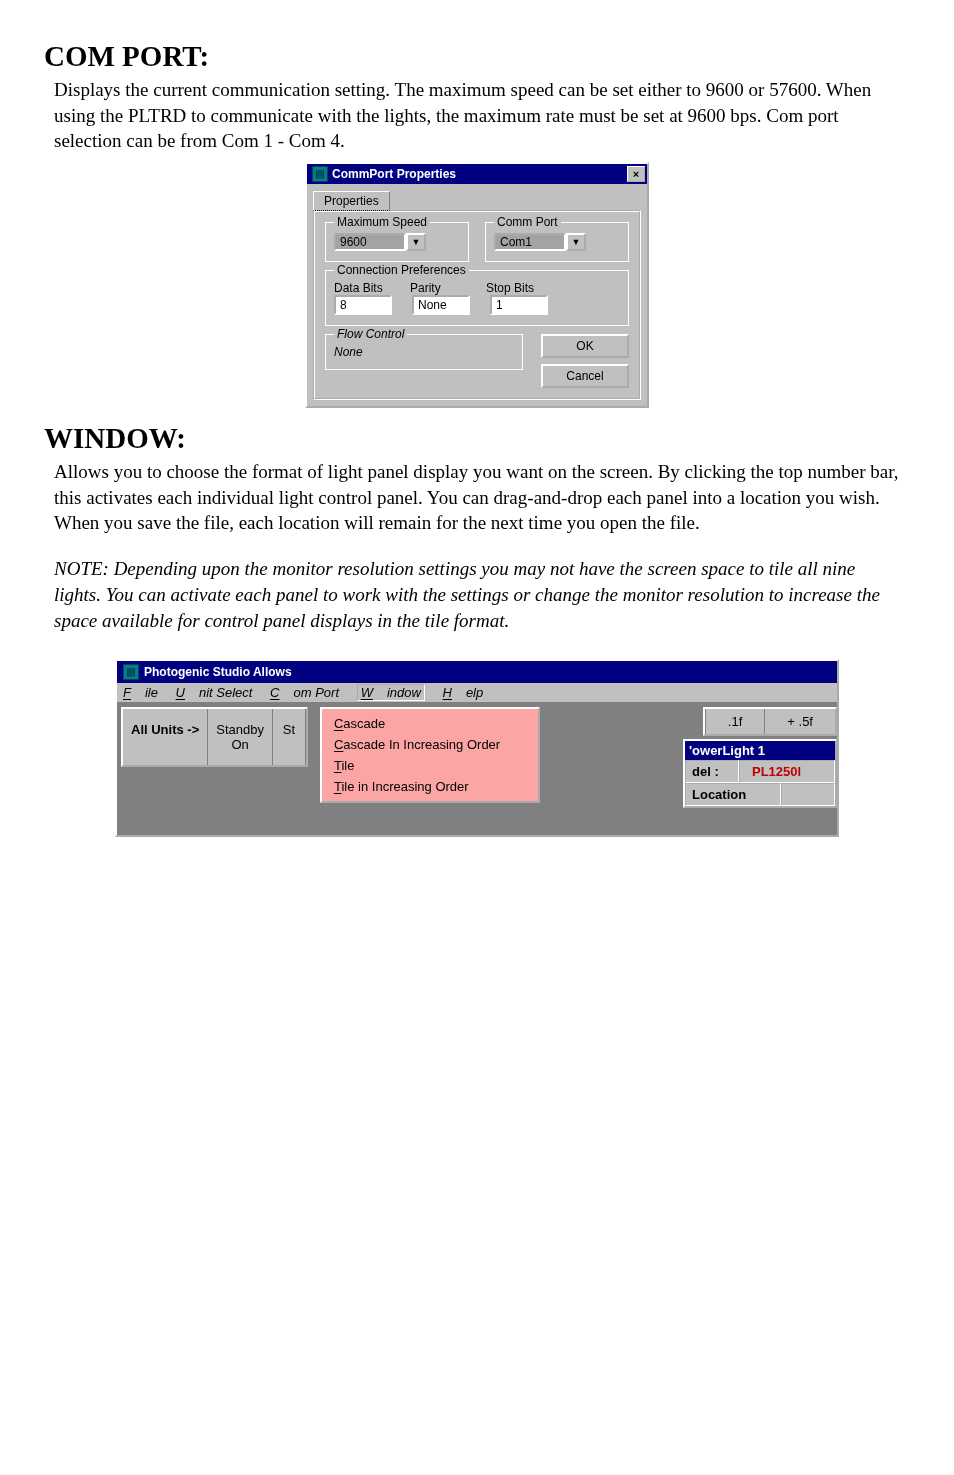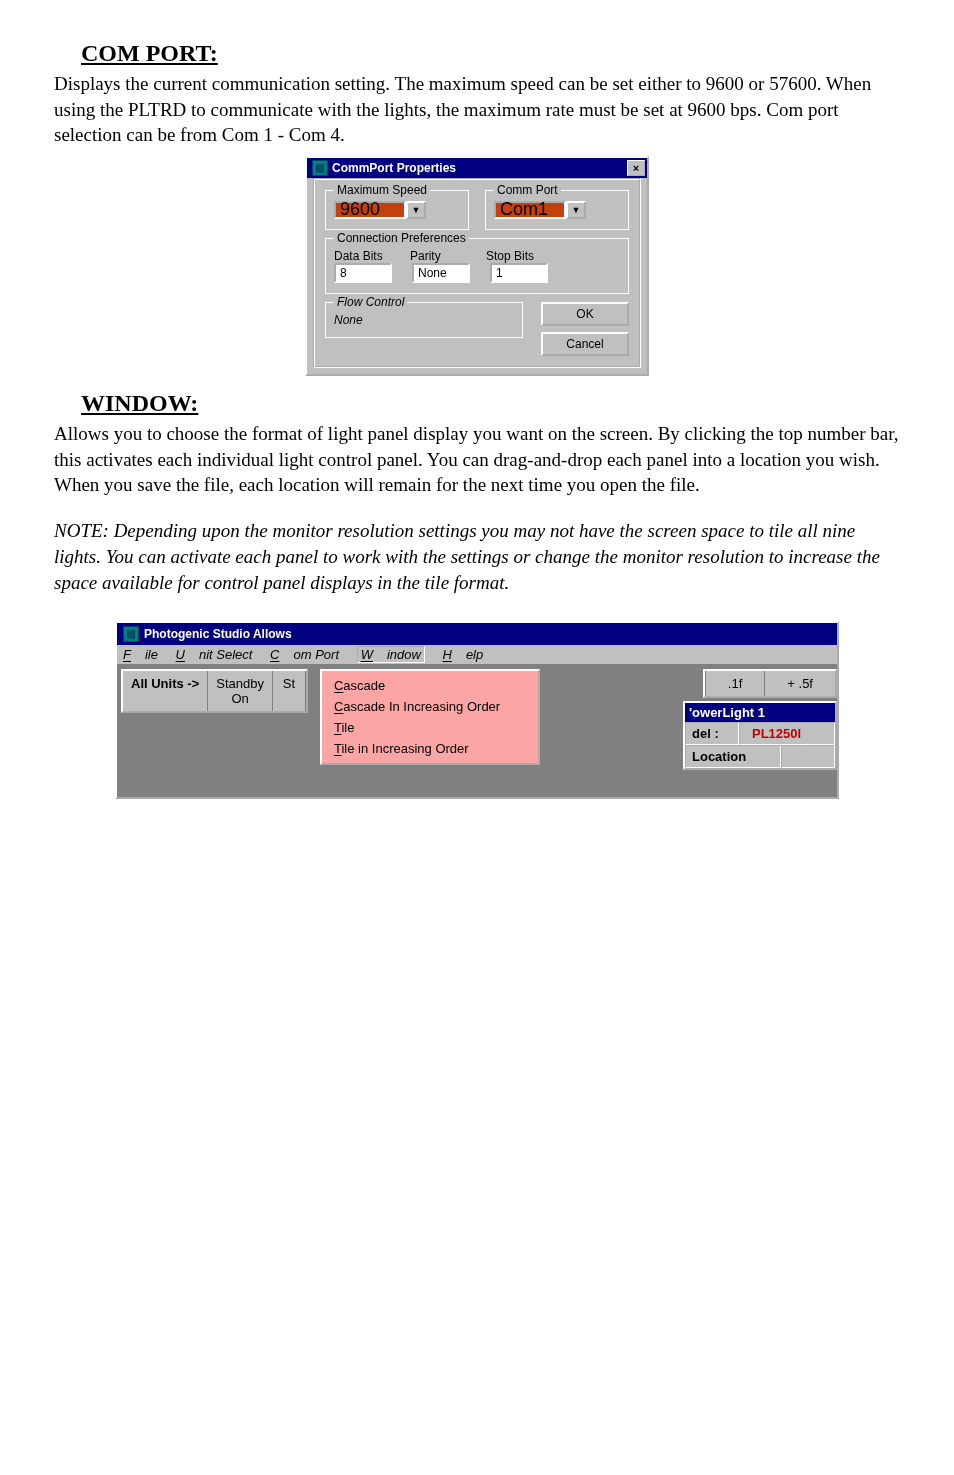--- a/index.html
+++ b/index.html
@@ -7,24 +7,22 @@
     font-size: 19px;
     color: #000;
     background: #fff;
     margin: 0;
     padding: 40px 44px;
     width: 954px;
     box-sizing: border-box;
   }
   .heading {
     font-weight: bold;
-    text-decoration: underline;
-    font-size: 24px;
+    font-size: 29px;
     margin-bottom: 4px;
-    margin-left: 37px;
   }
   .bodytext {
     margin: 0 0 0 10px;
     line-height: 1.35;
   }
   .note {
     font-style: italic;
     margin: 20px 10px 24px 10px;
     line-height: 1.38;
   }
@@ -103,24 +101,24 @@
     background:#c0c0c0;
     padding:0 3px;
     font-size:12px;
   }
   .row {display:flex;gap:16px;}
   .select {
     display:flex;align-items:stretch;
     height:18px;
   }
   .select-field {
-    background:#c2410c;border:2px inset #fff;
+    background:#a3a3a3;border:2px inset #fff;
     padding:0 4px;min-width:60px;
     display:flex;align-items:center;
-    font-size:18px;
+    font-size:12px;
   }
   .select-arrow {
     width:16px;background:#c0c0c0;border:2px outset #fff;
     display:flex;align-items:center;justify-content:center;
     font-size:9px;
   }
   .textfield {
     background:#fff;border:2px inset #fff;
     padding:1px 4px;min-width:36px;height:14px;
     font-size:12px;
@@ -173,21 +171,21 @@
     overflow:hidden;
   }
   .toolbar-left{
     display:flex;gap:0;
     background:#c0c0c0;
     border:2px outset #fff;
     padding:0;
   }
   .tool-chunk{
     border-right:1px solid #808080;
-    padding:5px 8px;
+    padding:13px 8px;
     font-size:13px;
     background:#c0c0c0;
     text-align:center;
   }
   .tool-chunk.bold{font-weight:bold;}
   .drop-menu{
     background:#fca5a5;
     border:2px outset #fff;
     padding:4px 0;
     width:216px;
@@ -231,20 +229,23 @@
 <div class="heading">COM PORT:</div>
 <div class="bodytext">Displays the current communication setting.  The maximum speed can be set either to 9600 or 57600.  When using the PLTRD to communicate with the lights, the maximum rate must be set at 9600 bps.  Com port selection can be from Com 1 - Com 4.</div>
 
 <div class="screenshot-wrap">
   <div class="win95 dlg">
     <div class="titlebar">
       <span class="titlebar-icon">▧</span>
       <span>CommPort Properties</span>
       <span class="title-spacer"></span>
       <span class="close-x">×</span>
+    </div>
+    <div class="tabstrip">
+      <span class="tab">Properties</span>
     </div>
     <div class="panel">
       <div class="row">
         <div class="groupbox" style="flex:1">
           <span class="group-title">Maximum Speed</span>
           <div class="select">
             <div class="select-field">9600</div>
             <div class="select-arrow">▼</div>
           </div>
         </div>

